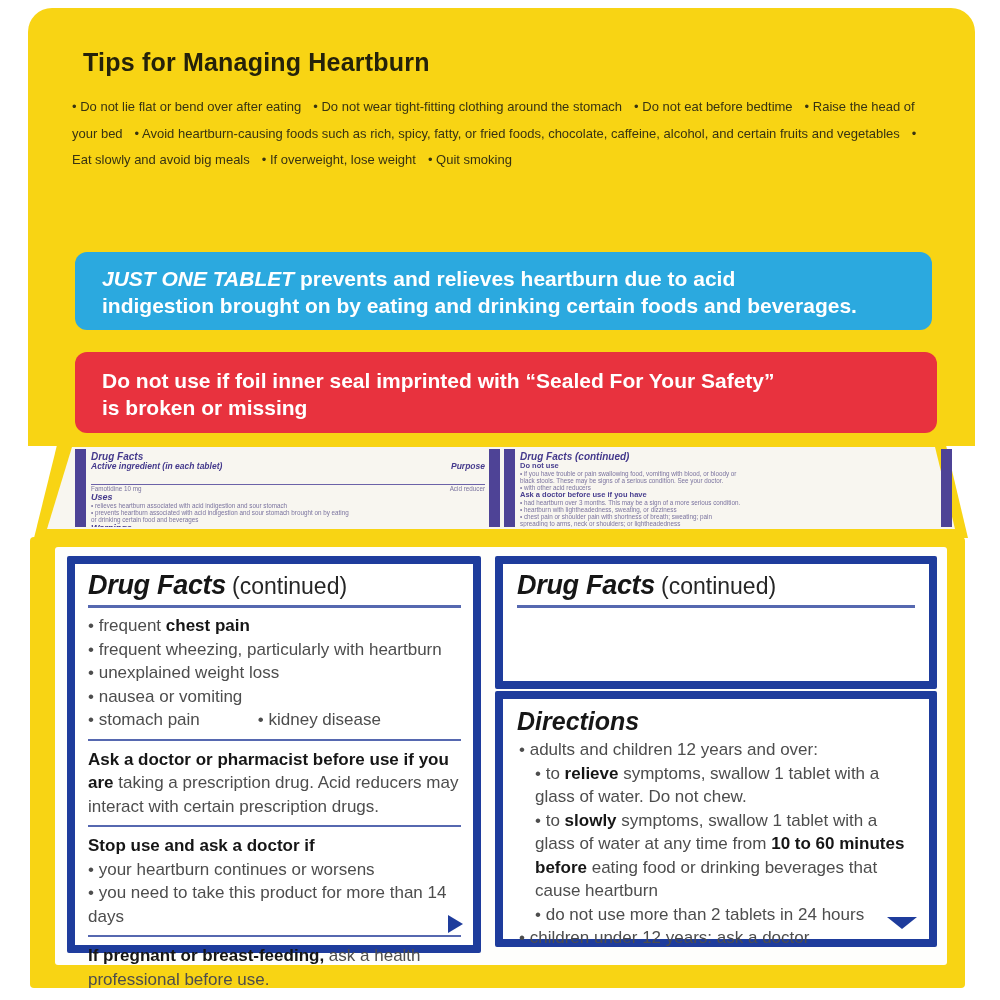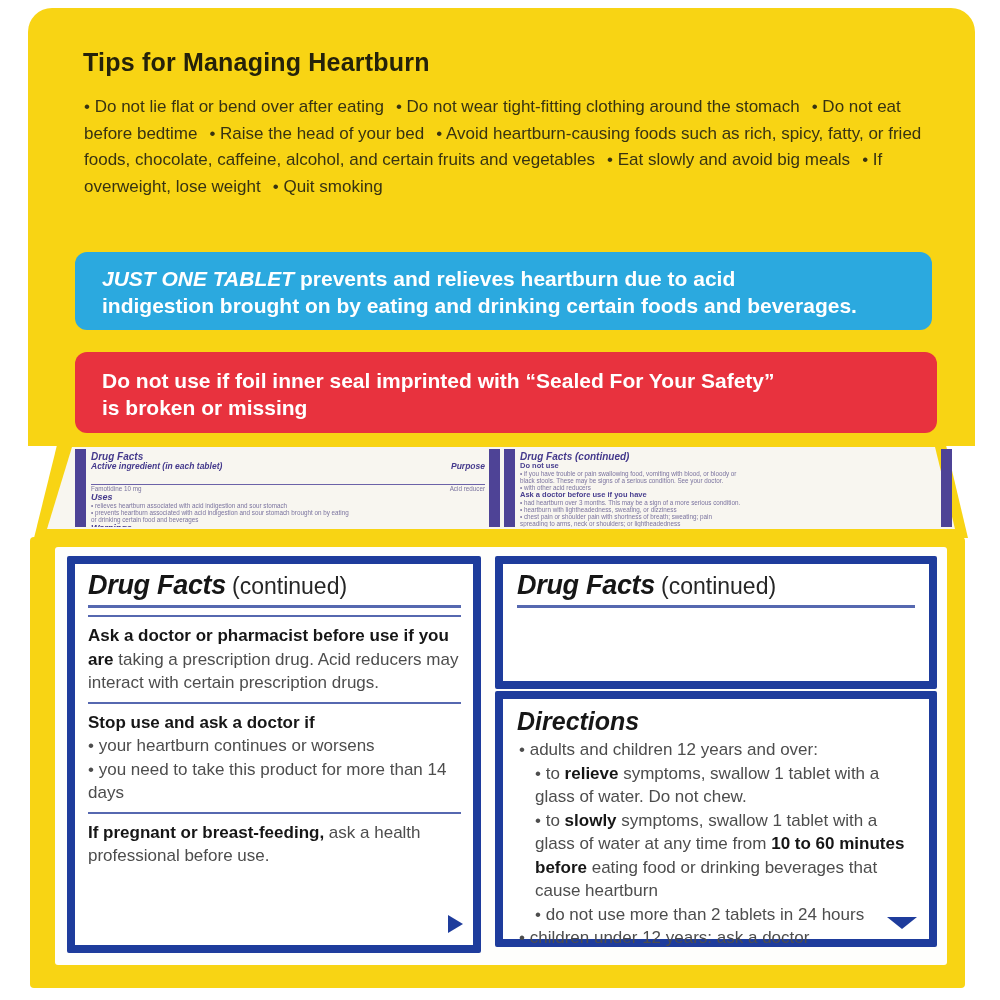--- a/index.html
+++ b/index.html
@@ -5,21 +5,21 @@
   html,body{margin:0;padding:0;}
   body{
     width:1000px;height:1000px;position:relative;background:#ffffff;
     font-family:"Liberation Sans", sans-serif;overflow:hidden;
   }
   .abs{position:absolute;}
 
   
   .back-panel{left:28px;top:8px;width:947px;height:438px;background:#F8D414;border-radius:24px 24px 0 0;}
   .tips-title{left:55px;top:40px;font-size:25px;font-weight:bold;color:#25220a;letter-spacing:.2px;}
-  .tips-body{left:56px;top:86px;width:852px;font-size:17px;line-height:26.5px;color:#383312;font-weight:500;}
+  .tips-body{left:44px;top:86px;width:852px;font-size:13px;line-height:26.5px;color:#383312;font-weight:500;}
   .tip{margin-right:12px;}
   .tip::before{content:"• ";}
 
   .banner-blue{left:47px;top:244px;width:857px;height:78px;background:#2BA9DF;border-radius:12px;
     color:#ffffff;font-weight:bold;font-size:21px;line-height:27px;padding:13px 0 0 27px;box-sizing:border-box;}
   .banner-blue .lead{font-style:italic;}
   .banner-red{left:47px;top:344px;width:862px;height:81px;background:#E8323E;border-radius:12px;
     color:#ffffff;font-weight:bold;font-size:21px;line-height:27px;padding:15px 0 0 27px;box-sizing:border-box;}
 
   
@@ -135,20 +135,30 @@
 </div>
 
 <div class="abs front-face">
   <div class="abs front-inset">
 
     <div class="abs df-box box-left">
       <div class="df-header">
         <span class="t1">Drug Facts</span><span class="t2">(continued)</span>
       </div>
       <div class="rule"></div>
+      <div>
+          <div class="bul"><span>frequent </span><span class="b">chest pain</span></div>
+          <div class="bul"><span>frequent wheezing, particularly with heartburn</span></div>
+          <div class="bul"><span>unexplained weight loss</span></div>
+          <div class="bul"><span>nausea or vomiting</span></div>
+        </div>
+      <div class="pair-row">
+        <span class="p1">stomach pain</span>
+        <span class="p2">kidney disease</span>
+      </div>
       <div class="divider"></div>
       <div class="df-text"><span class="b">Ask a doctor or pharmacist before use if you are</span><span> taking a prescription drug. Acid reducers may interact with certain prescription drugs.</span></div>
       <div class="divider"></div>
       <div class="heading">Stop use and ask a doctor if</div>
       <div>
           <div class="bul"><span>your heartburn continues or worsens</span></div>
           <div class="bul"><span>you need to take this product for more than 14 days</span></div>
         </div>
       <div class="divider"></div>
       <div class="df-text" style="padding-right:34px;"><span class="b">If pregnant or breast-feeding,</span><span> ask a health professional before use.</span></div>

